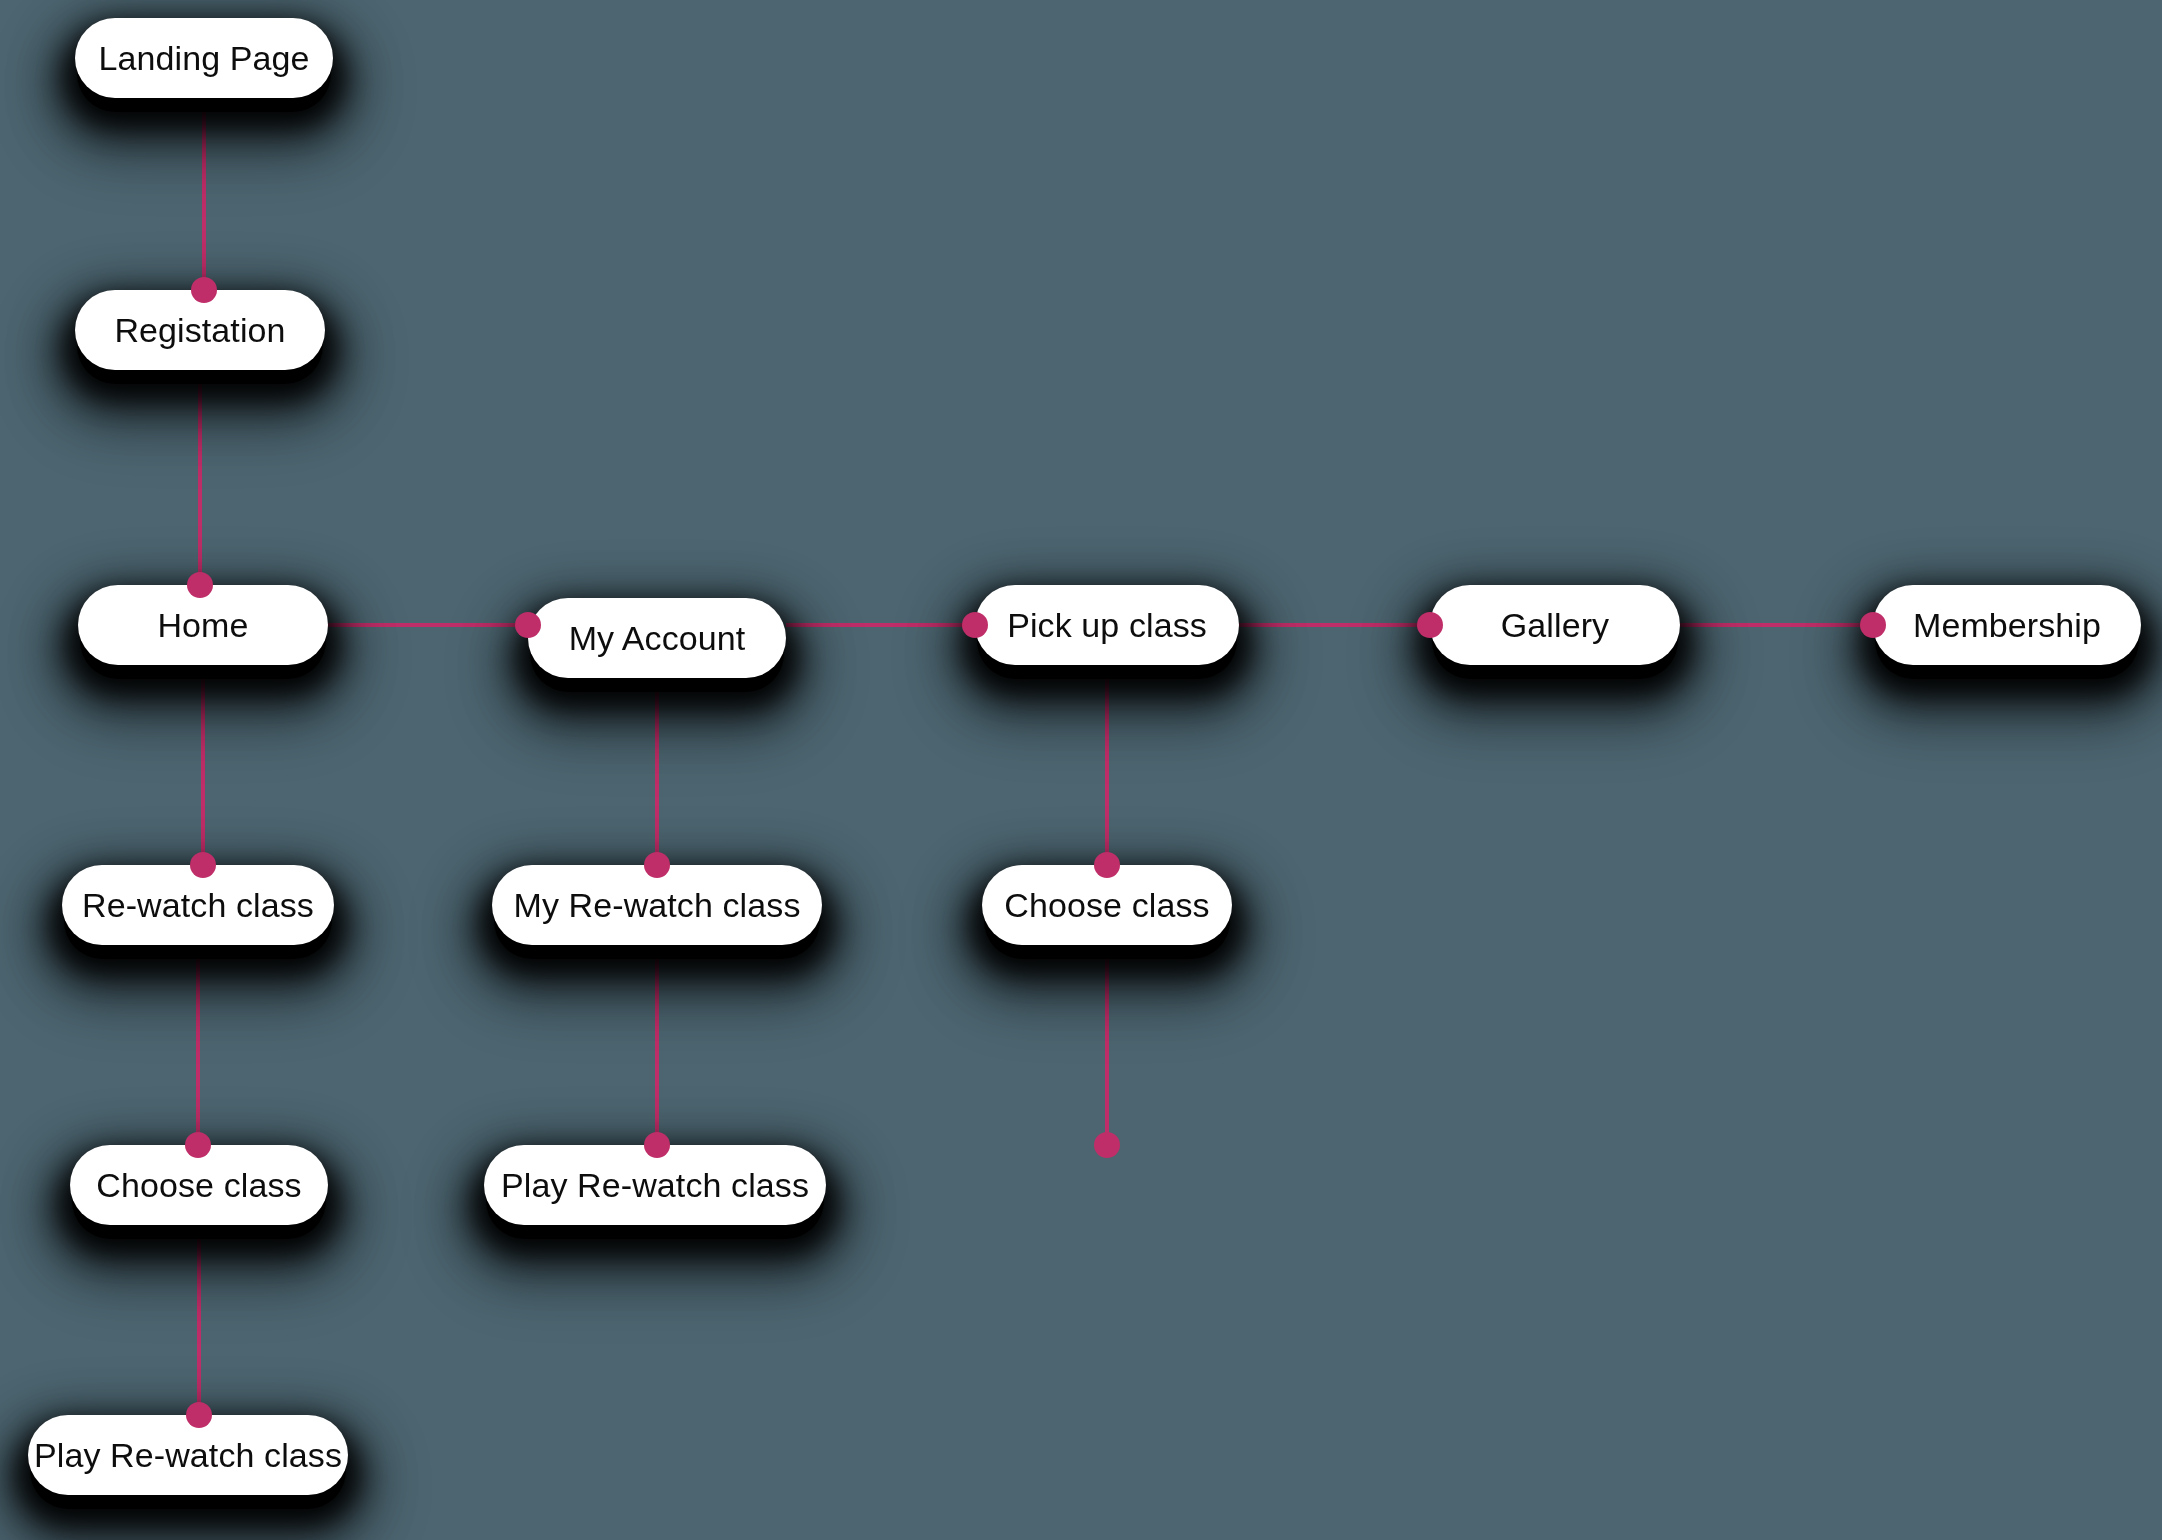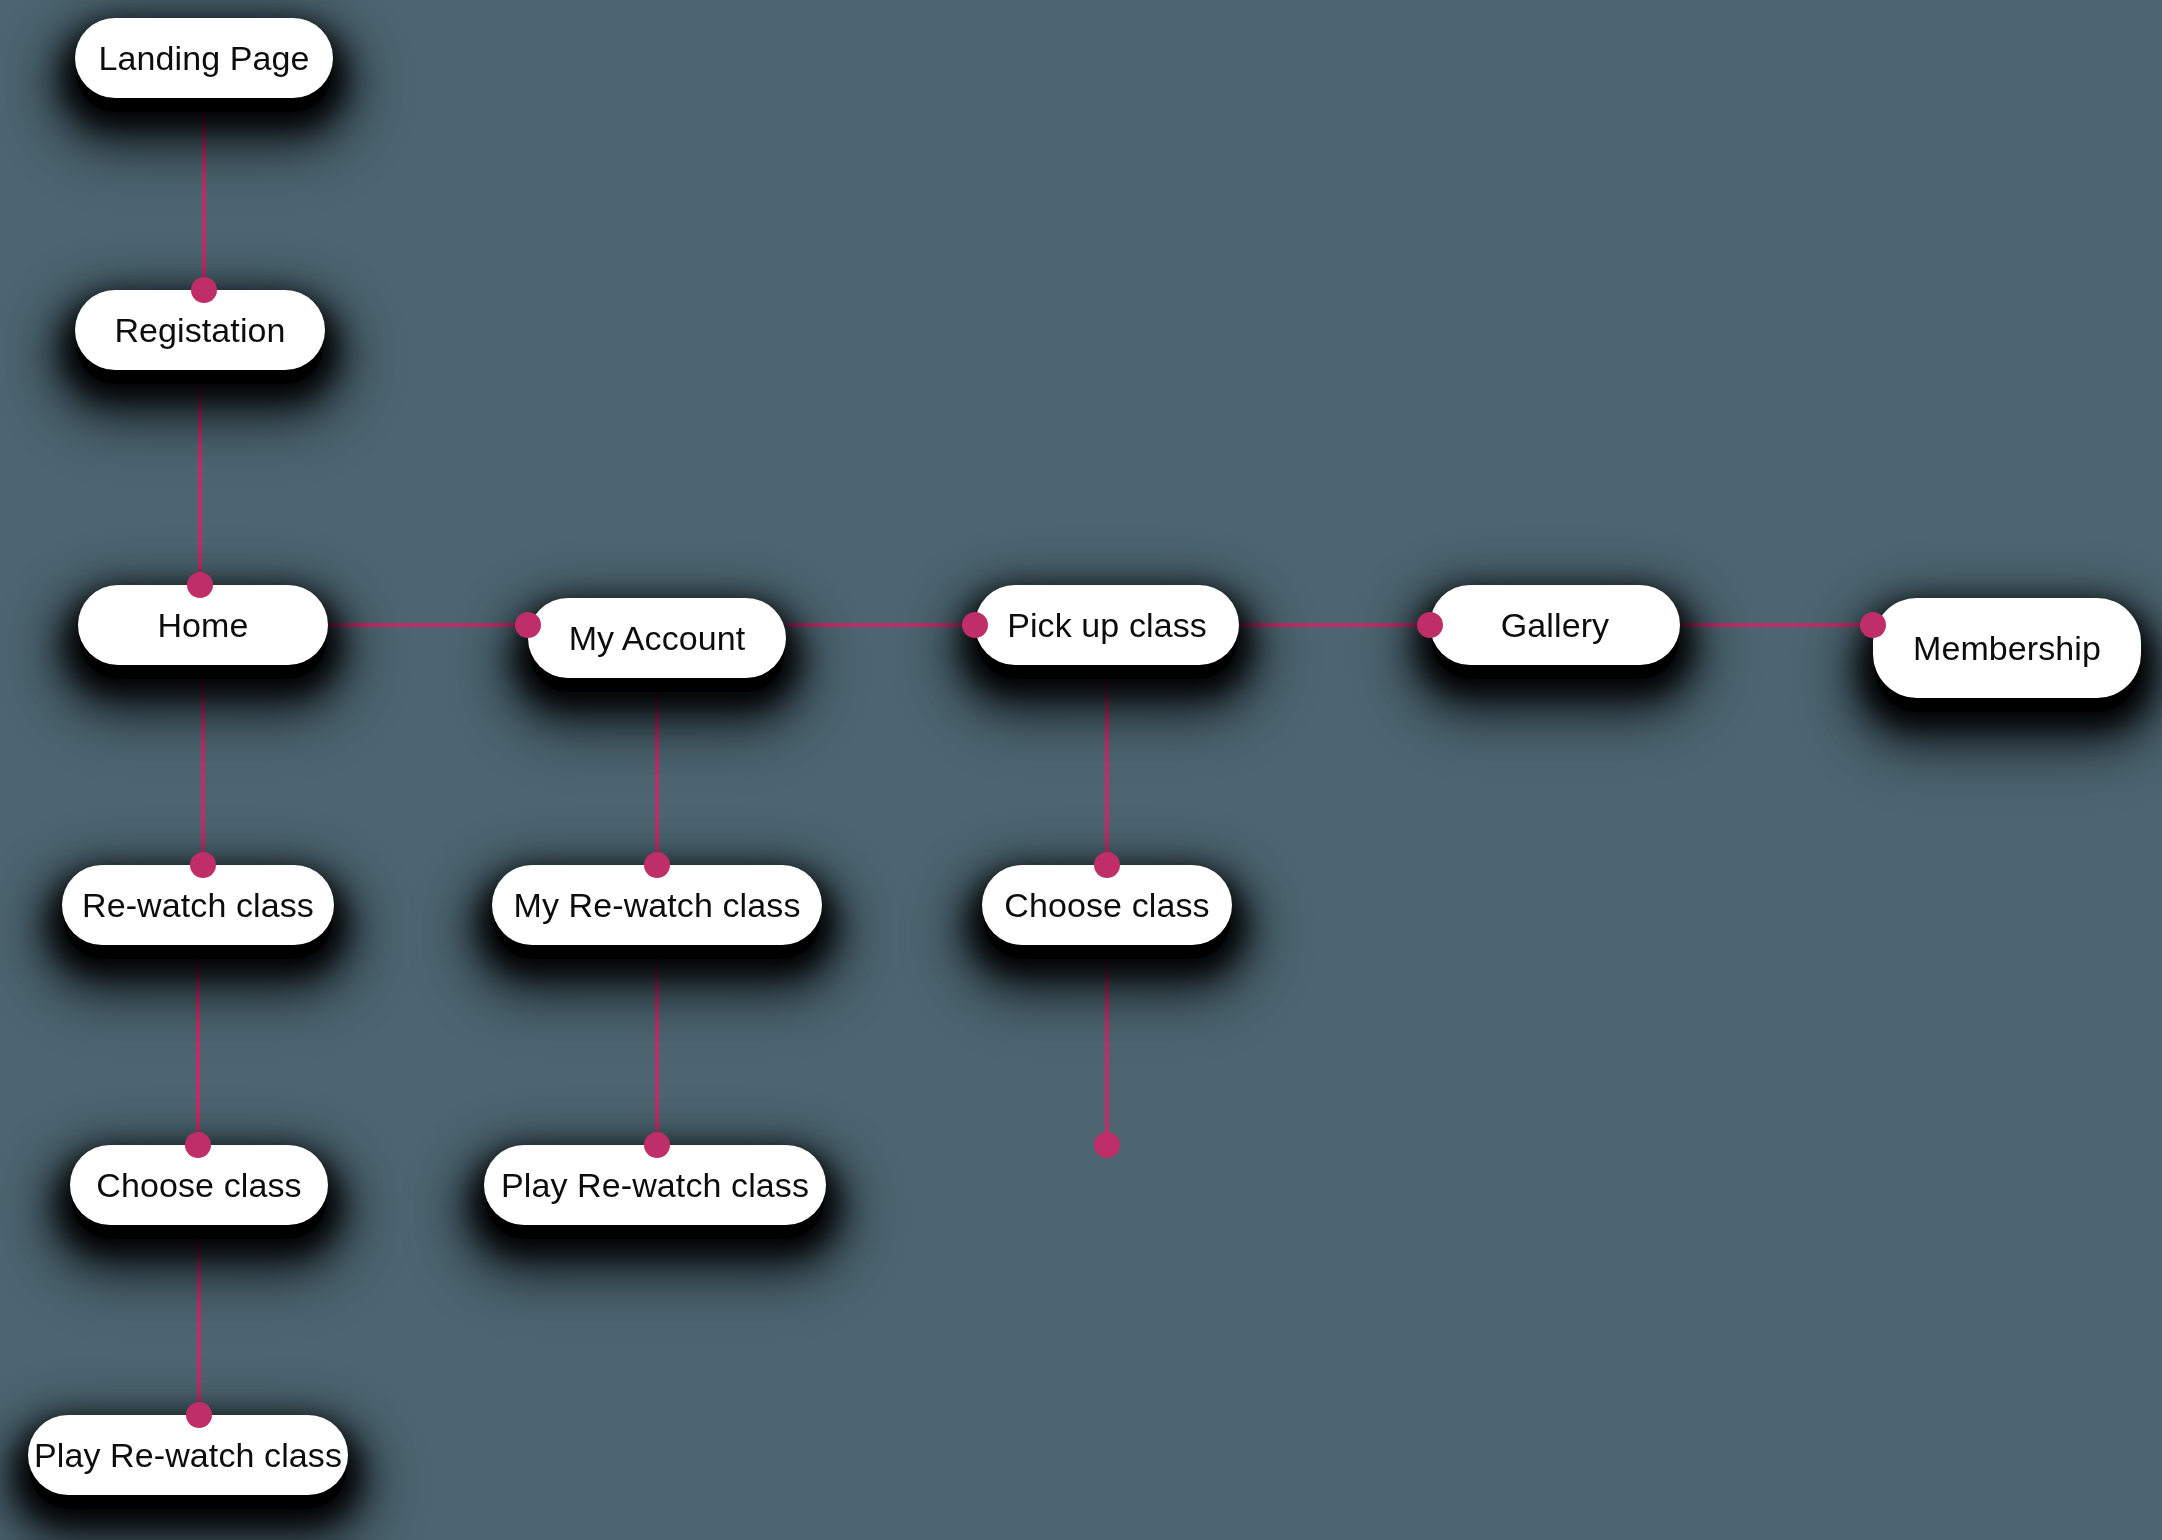--- a/index.html
+++ b/index.html
@@ -124,21 +124,21 @@
       </div>
       <div class="node" style="left: 975px; top: 585px; width: 264px; height: 80px;">
         <span class="node-label">Pick up class</span>
       </div>
       <div class="node" style="left: 982px; top: 865px; width: 250px; height: 80px;">
         <span class="node-label">Choose class</span>
       </div>
       <div class="node" style="left: 1430px; top: 585px; width: 250px; height: 80px;">
         <span class="node-label">Gallery</span>
       </div>
-      <div class="node" style="left: 1873px; top: 585px; width: 268px; height: 100px; margin-top: 13px;">
+      <div class="node" style="left: 1873px; top: 585px; width: 268px; height: 80px;">
         <span class="node-label">Membership</span>
       </div>
     </div>
 <div class="edge-dot" style="left: 204px; top: 290px; background: rgb(191, 46, 104);"></div>
     <div class="edge-dot" style="left: 200px; top: 585px; background: rgb(191, 46, 104);"></div>
     <div class="edge-dot" style="left: 203px; top: 865px; background: rgb(191, 46, 104);"></div>
     <div class="edge-dot" style="left: 198px; top: 1145px; background: rgb(191, 46, 104);"></div>
     <div class="edge-dot" style="left: 199px; top: 1415px; background: rgb(191, 46, 104);"></div>
     <div class="edge-dot" style="left: 528px; top: 625px; background: rgb(191, 46, 104);"></div>
     <div class="edge-dot" style="left: 657px; top: 865px; background: rgb(191, 46, 104);"></div>

